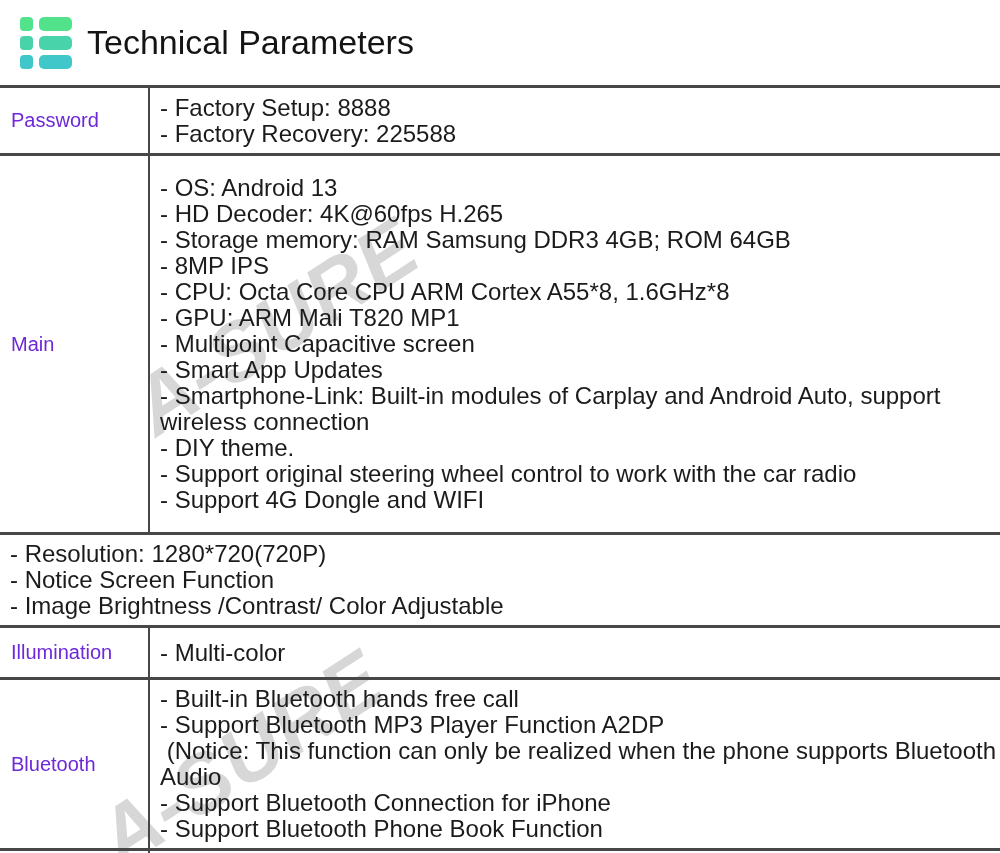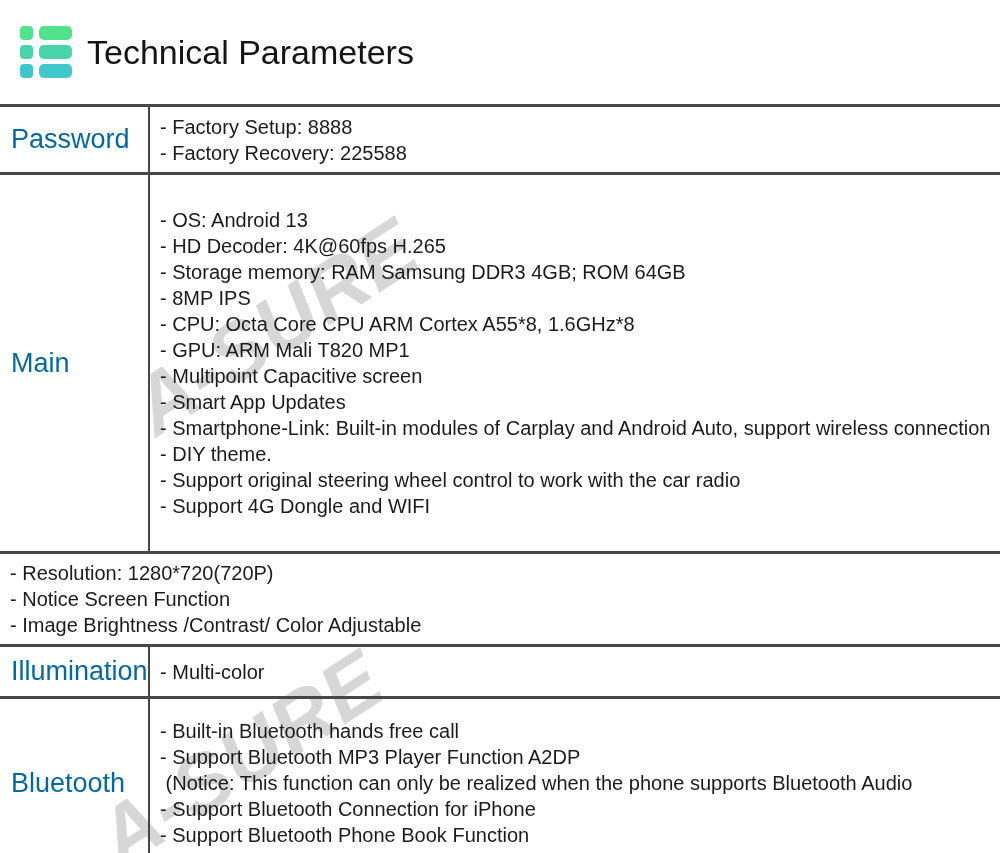--- a/index.html
+++ b/index.html
@@ -14,21 +14,21 @@
   .page {
     position: relative;
     width: 1000px;
     height: 853px;
     background: #ffffff;
     overflow: hidden;
   }
 
   
   .header {
-    height: 104px;
+    height: 85px;
     display: flex;
     align-items: center;
     gap: 15px;
     padding-left: 20px;
     position: relative;
     z-index: 2;
   }
   .title-icon { display: flex; flex-direction: column; gap: 5px; }
   .icon-row { display: flex; gap: 6px; }
   .icon-row span { height: 14px; }
@@ -56,30 +56,30 @@
     border-bottom: 3px solid var(--border-color);
   }
   .label-cell {
     flex: 0 0 150px;
     width: 150px;
     border-right: 2px solid var(--border-color);
     display: flex;
     align-items: center;
     padding-left: 11px;
   }
-  .label-cell span { font-size: 27px; color: #0369a1; }
+  .label-cell span { font-size: 20px; color: #6d28d9; }
   .value-cell {
     flex: 1;
     display: flex;
     flex-direction: column;
     justify-content: center;
     padding: 6px 2px 6px 10px;
   }
   .spec-line {
-    font-size: 20px;
+    font-size: 24px;
     line-height: 26px;
     white-space: pre-wrap;
     color: #1b1b1b;
   }
   .row.stub {
     border-bottom: none;
     height: 10px;
     min-height: 10px;
   }
   .row.stub .value-cell { padding: 0; }

